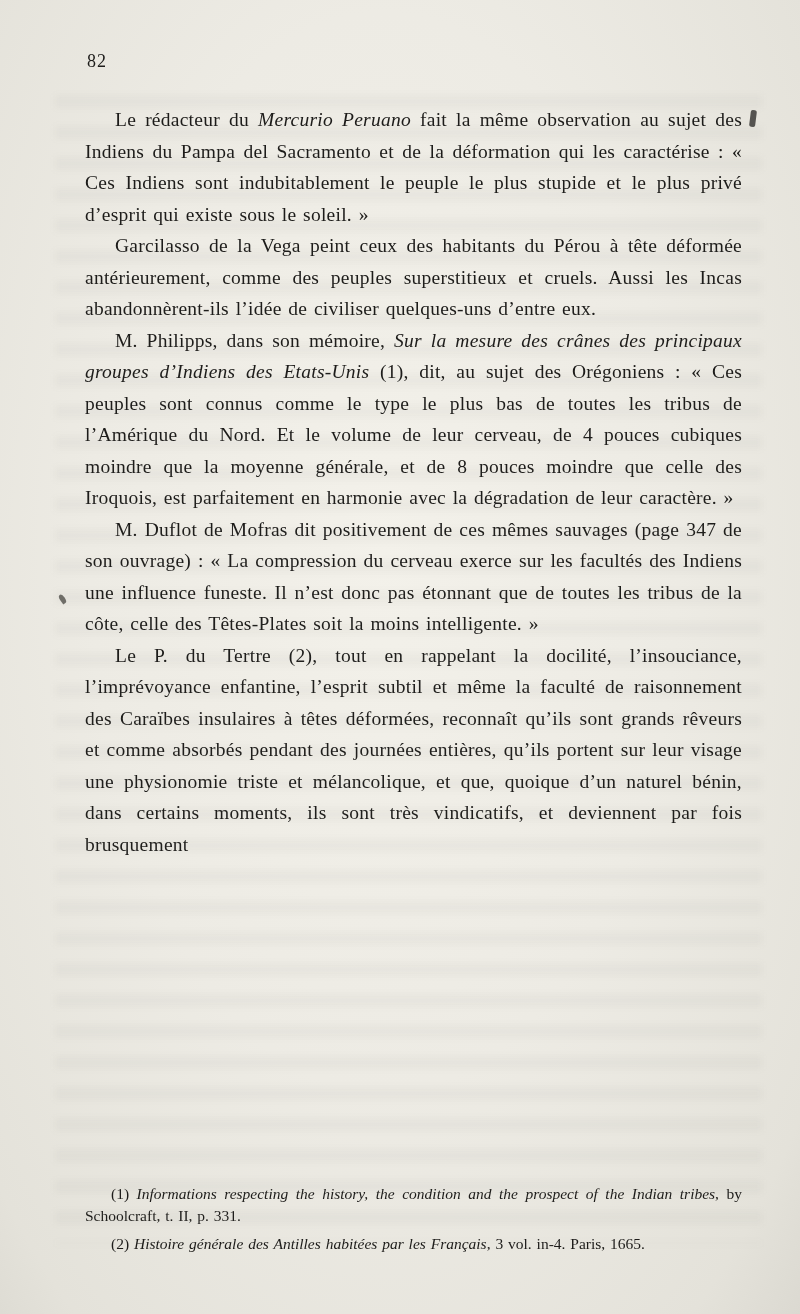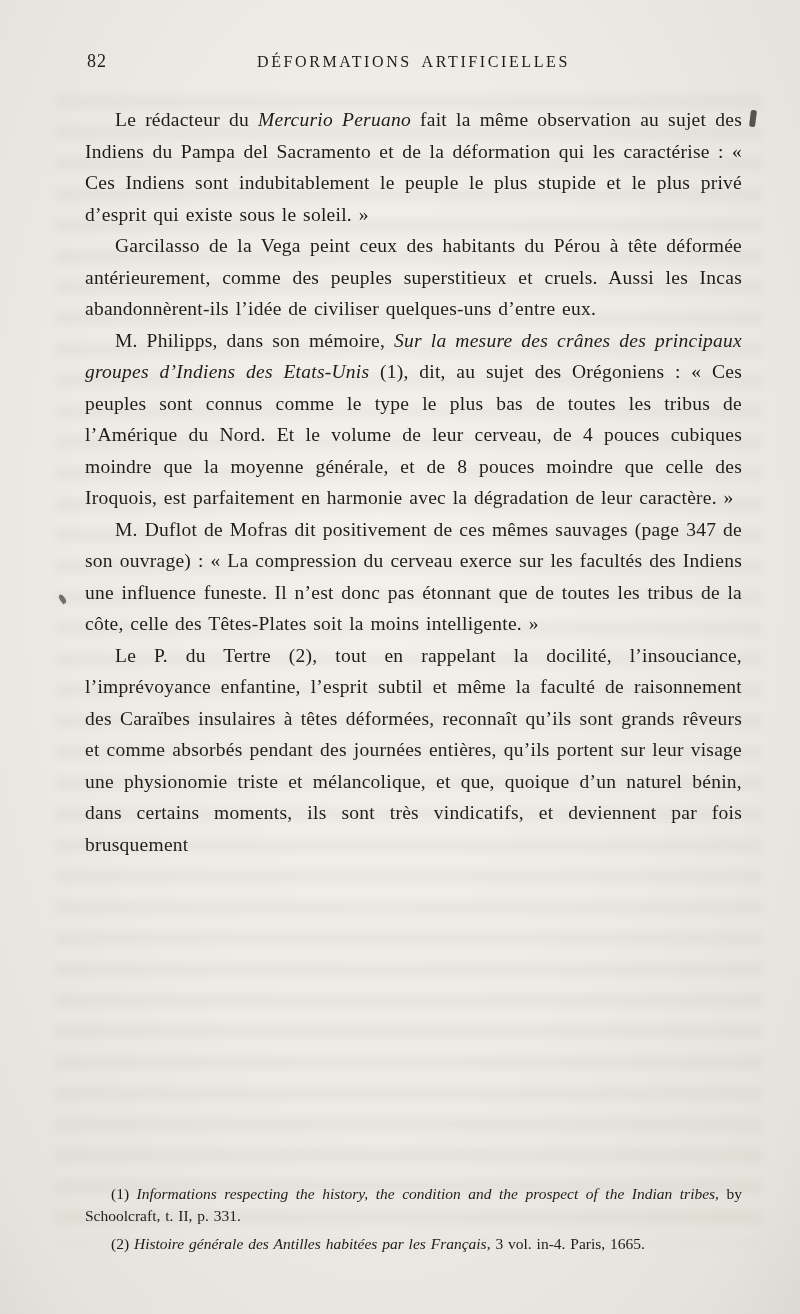--- a/index.html
+++ b/index.html
@@ -93,21 +93,20 @@
 <body>
 
 <div class="page">
 
   <div class="ghost"></div>
   <div class="artifact artifact-right"></div>
   <div class="artifact artifact-left"></div>
 
   <header class="page-header">
     <span class="page-number">82</span>
-    <h1 class="running-title">DÉFORMATIONS ARTIFICIELLES</h1>
   </header>
 
   <main class="body-text" id="paragraphs">
       <p class="para"><span>Le rédacteur du </span><span class="italic">Mercurio Peruano</span><span> fait la même observation au sujet des Indiens du Pampa del Sacramento et de la déformation qui les caractérise : « Ces Indiens sont indubitablement le peuple le plus stupide et le plus privé d’esprit qui existe sous le soleil. »</span></p>
       <p class="para"><span>Garcilasso de la Vega peint ceux des habitants du Pérou à tête déformée antérieurement, comme des peuples superstitieux et cruels. Aussi les Incas abandonnèrent-ils l’idée de civiliser quelques-uns d’entre eux.</span></p>
       <p class="para"><span>M. Philipps, dans son mémoire, </span><span class="italic">Sur la mesure des crânes des principaux groupes d’Indiens des Etats-Unis</span><span> (1), dit, au sujet des Orégoniens : « Ces peuples sont connus comme le type le plus bas de toutes les tribus de l’Amérique du Nord. Et le volume de leur cerveau, de 4 pouces cubiques moindre que la moyenne générale, et de 8 pouces moindre que celle des Iroquois, est parfaitement en harmonie avec la dégradation de leur caractère. »</span></p>
       <p class="para"><span>M. Duflot de Mofras dit positivement de ces mêmes sauvages (page 347 de son ouvrage) : « La compression du cerveau exerce sur les facultés des Indiens une influence funeste. Il n’est donc pas étonnant que de toutes les tribus de la côte, celle des Têtes-Plates soit la moins intelligente. »</span></p>
       <p class="para"><span>Le P. du Tertre (2), tout en rappelant la docilité, l’insouciance, l’imprévoyance enfantine, l’esprit subtil et même la faculté de raisonnement des Caraïbes insulaires à têtes déformées, reconnaît qu’ils sont grands rêveurs et comme absorbés pendant des journées entières, qu’ils portent sur leur visage une physionomie triste et mélancolique, et que, quoique d’un naturel bénin, dans certains moments, ils sont très vindicatifs, et deviennent par fois brusquement</span></p>
     </main>
 

